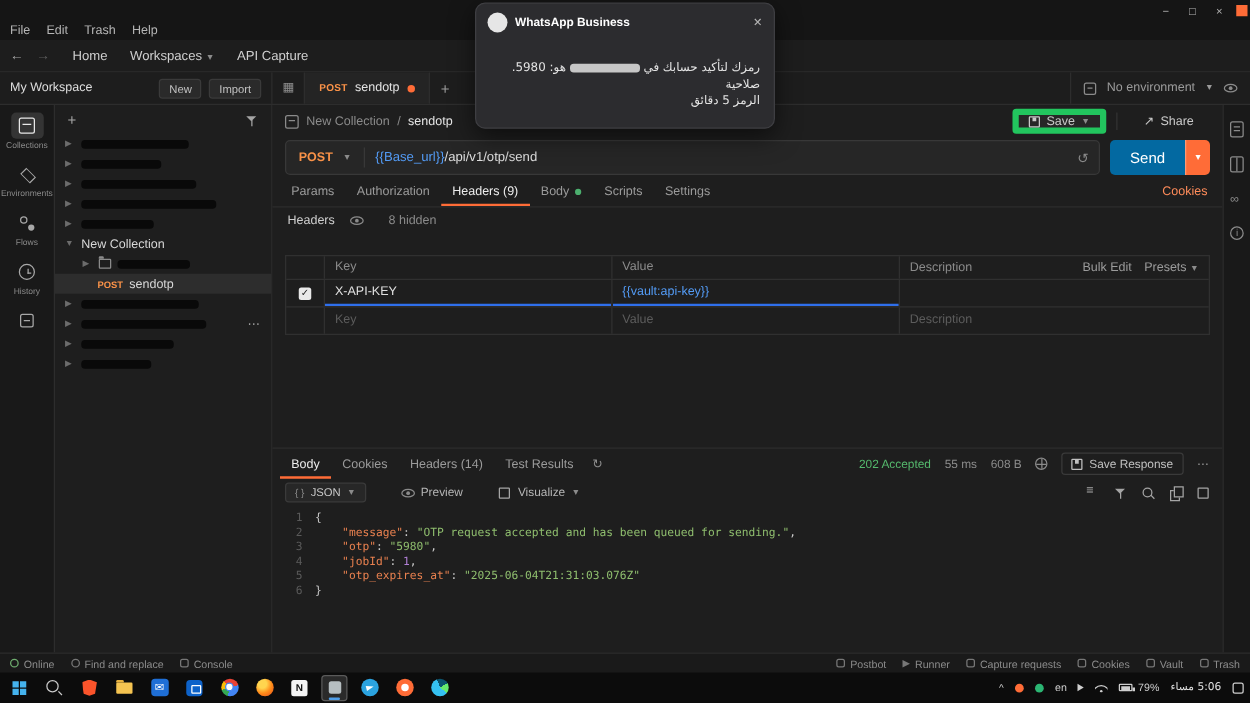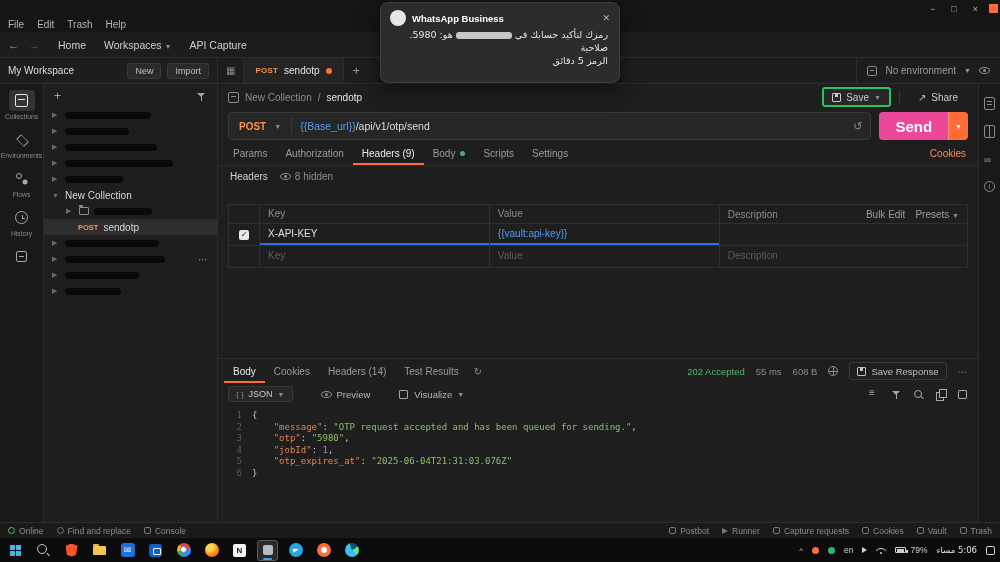--- a/index.html
+++ b/index.html
@@ -95,47 +95,47 @@
 .rr-info::before{content:"i";position:absolute;left:3.8px;top:0;font-size:8px;color:#8b8b8b}
 
 
 .main{position:absolute;left:218px;top:0;right:22px;bottom:0;background:#1e1e1e}
 .crumbrow{display:flex;align-items:center;height:26px;padding:0 10px;gap:6px}
 .crumb-ic{width:11px;height:11px;border:1.2px solid #8b8b8b;border-radius:2px;position:relative}
 .crumb-ic::before{content:"";position:absolute;left:2px;right:2px;top:3px;height:1.2px;background:#8b8b8b}
 .crumb-muted{color:#8b8b8b}
 .crumb-cur{color:#e5e5e5}
 .crumb-actions{margin-left:auto;display:flex;align-items:center;gap:8px}
-.ghost-btn{display:flex;align-items:center;gap:5px;background:#272727;border:2px solid #22c55e;border-radius:3px;height:20px;padding:0 8px;color:#c9c9c9;font-size:10px}
+.ghost-btn{display:flex;align-items:center;gap:5px;background:#272727;border:5px solid #22c55e;border-radius:3px;height:20px;padding:0 8px;color:#c9c9c9;font-size:10px}
 .ghost-btn .chev{color:#8b8b8b;font-size:7px}
 .ic-save{width:9px;height:9px;border:1.2px solid currentColor;border-radius:1px;position:relative;display:inline-block}
 .ic-save::before{content:"";position:absolute;top:0;left:2px;right:2px;height:3px;background:currentColor}
 .vdiv{width:1px;height:14px;background:#333}
 
 .urlrow{display:flex;align-items:center;gap:8px;padding:2px 10px;height:32px}
 .urlbar{flex:1;display:flex;align-items:center;height:28px;background:#262626;border:1px solid #383838;border-radius:4px}
 .method-sel{display:flex;align-items:center;gap:8px;padding:0 10px;color:#fa9248;font-weight:bold;font-size:10px}
 .method-sel .chev{color:#8b8b8b;font-size:7px;font-weight:normal}
 .url-div{width:1px;align-self:stretch;margin:5px 0;background:#383838}
 .url-text{flex:1;padding:0 8px;font-size:10.5px;color:#ddd;white-space:nowrap;overflow:hidden}
 .var{color:#539bf5}
 .url-hist{padding:0 8px;color:#8b8b8b;font-size:11px}
 .send-btn{display:flex;height:28px;border-radius:4px;overflow:hidden}
-.send-main{background:#ec4899;color:#fff;display:flex;align-items:center;padding:0 16px;font-weight:bold;font-size:15px;border:none}
+.send-main{background:#0369a1;color:#fff;display:flex;align-items:center;padding:0 16px;font-weight:normal;font-size:12px;border:none}
 .send-arrow{background:#ff6c37;border:none;border-left:1px solid rgba(255,255,255,.3);color:#fff;font-size:7px;padding:0 6px}
 
 .reqtabs{display:flex;align-items:center;height:24px;padding:0 6px;border-bottom:1px solid #2d2d2d}
 .tab{padding:0 9px;height:100%;display:flex;align-items:center;color:#9b9b9b;font-size:10px;position:relative}
 .tab.active{color:#ececec;box-shadow:inset 0 -2px 0 #ff6c37}
 .tab.dot::after{content:"";width:5px;height:5px;border-radius:50%;background:#4caf6e;margin-left:5px}
 .cookies-link{margin-left:auto;color:#ff8c5a;padding-right:6px}
 
 .metarow{display:flex;align-items:center;height:20px;padding:0 12px;gap:12px}
 .meta-label{color:#cfcfcf}
-.hidden-pill{display:flex;align-items:center;gap:4px;color:#8b8b8b}
+.hidden-pill{display:flex;align-items:center;gap:20px;color:#8b8b8b}
 
 .tbl{margin:18px 10px 0;border:1px solid #303030;font-size:10px}
 .tr{display:grid;grid-template-columns:30px 1fr 1fr 1.08fr}
 .tr+.tr{border-top:1px solid #303030}
 .tr>div{padding:4px 8px;border-left:1px solid #303030;min-height:21px}
 .tr>div:first-child{border-left:none;display:flex;align-items:center;justify-content:center;padding:0}
 .tr.head>div{color:#8b8b8b;padding:3px 8px;min-height:18px}
 .th-desc{display:flex;justify-content:space-between;align-items:center}
 .th-actions{display:flex;gap:10px;color:#9b9b9b}
 .th-actions .chev{color:#8b8b8b;font-size:7px}
@@ -224,21 +224,21 @@
 .ic-batt::after{content:"";position:absolute;right:-2.5px;top:1.5px;width:1.5px;height:3px;background:#cfcfcf}
 .time{direction:rtl;font-family:"DejaVu Sans",sans-serif;color:#e0e0e0}
 .ic-notifc{width:9px;height:9px;border:1.2px solid #cfcfcf;border-radius:2px}
 
 
 .notif{position:absolute;left:380px;top:2px;width:240px;background:#2c2c2f;border:1px solid #3e3e42;border-radius:8px;box-shadow:0 6px 20px rgba(0,0,0,.55);padding:7px 9px 8px;z-index:60}
 .notif-head{display:flex;align-items:center;gap:6px}
 .notif-avatar{width:16px;height:16px;border-radius:50%;background:#e6e6e6}
 .notif-title{color:#fff;font-weight:bold;font-size:9.5px}
 .notif-close{margin-left:auto;color:#b5b5b5;font-size:9px}
-.notif-body{margin:2px 2px 7px;color:#e3e3e3;font-size:9.5px;line-height:13px;direction:rtl;text-align:right;font-family:"DejaVu Sans",sans-serif}
+.notif-body{margin:22px 2px 7px;color:#e3e3e3;font-size:9.5px;line-height:13px;direction:rtl;text-align:right;font-family:"DejaVu Sans",sans-serif}
 .redact{display:inline-block;width:56px;height:7px;background:#d8d8d8;border-radius:3px;vertical-align:middle;opacity:.9}
 .notif-actions{display:flex;gap:3px}
 .notif-btn{flex:1;height:18px;border:none;border-radius:3px;background:#49525a;color:#eceff1;font-size:9px;font-family:inherit}
 .notif-btn.primary{flex:1.35;background:#515d66;border:1px solid #e4ebf2}
 </style>
 </head>
 <body>
 
 <div class="app">
 

